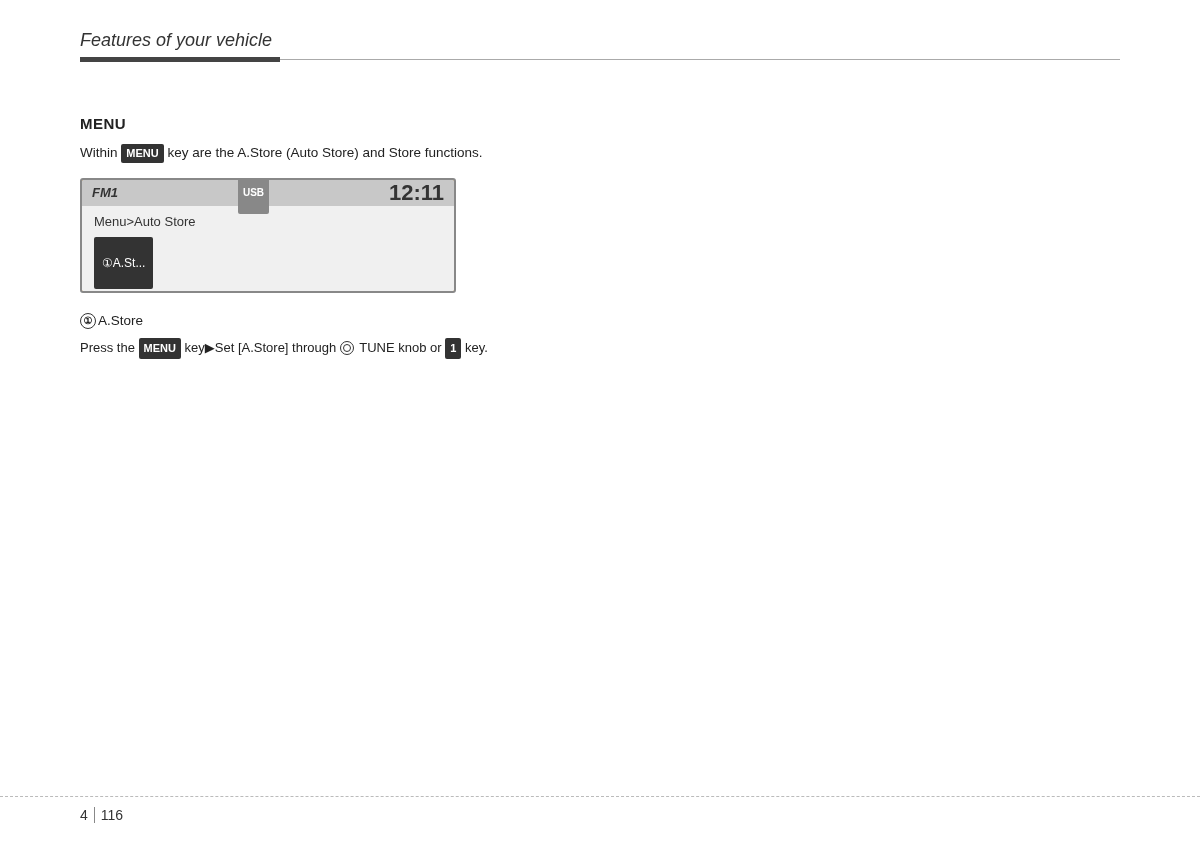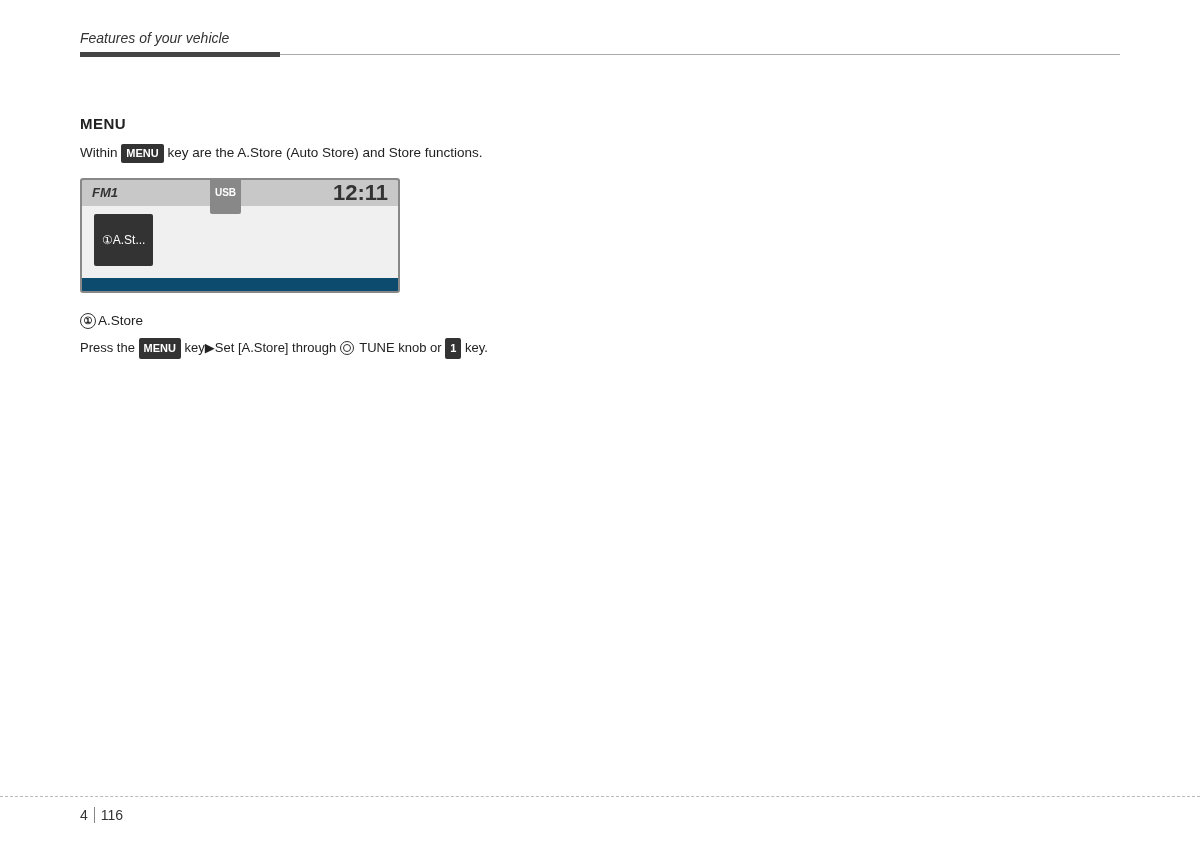--- a/index.html
+++ b/index.html
@@ -21,21 +21,21 @@
 
     .page-header {
       position: absolute;
       top: 30px;
       left: 80px;
       right: 80px;
     }
 
     .page-title {
       font-style: italic;
-      font-size: 14px;
+      font-size: 18px;
       color: #333;
       display: block;
       margin-bottom: 6px;
     }
 
     .header-line-container {
       display: flex;
       align-items: center;
       width: 100%;
     }
@@ -78,25 +78,25 @@
       color: #fff;
       font-size: 11px;
       font-weight: bold;
       padding: 1px 5px;
       border-radius: 2px;
       font-family: Arial, sans-serif;
       vertical-align: middle;
     }
 
     .screen-image {
-      width: 320px;
+      width: 376px;
       height: 115px;
       border: 2px solid #888;
       border-radius: 3px;
-      background: #0c4a6e;
+      background: #a16207;
       margin-bottom: 20px;
       overflow: hidden;
       position: relative;
     }
 
     .screen-top-bar {
       background: #c8c8c8;
       display: flex;
       align-items: center;
       justify-content: space-between;
@@ -244,20 +244,21 @@
     <span> key are the A.Store (Auto Store) and Store functions.</span>
   </p>
 
   <div class="screen-image">
     <div class="screen-top-bar">
       <span class="screen-fm-label">FM1</span>
       <span class="screen-usb-badge">USB</span>
       <span class="screen-time">12:11</span>
     </div>
     <div class="screen-body">
+      <div class="screen-menu-row">Menu&gt;Auto Store</div>
       <div class="screen-menu-row">
         <span class="screen-auto-store-row">①A.St...</span>
       </div>
     </div>
   </div>
 
   <div class="a-store-heading">
     <span class="circle-num">①</span>
     <span>A.Store</span>
   </div>

